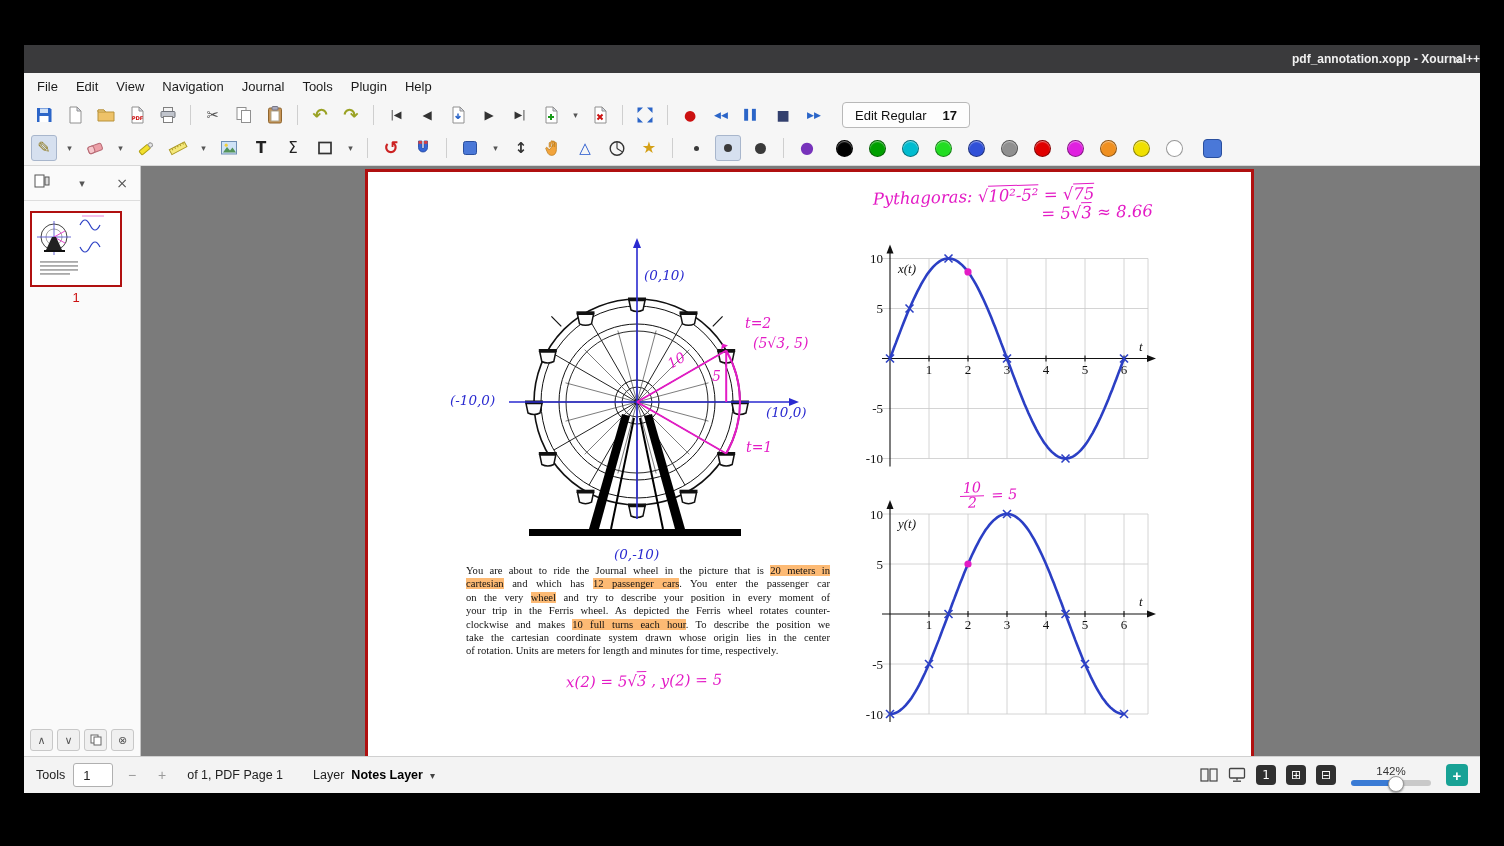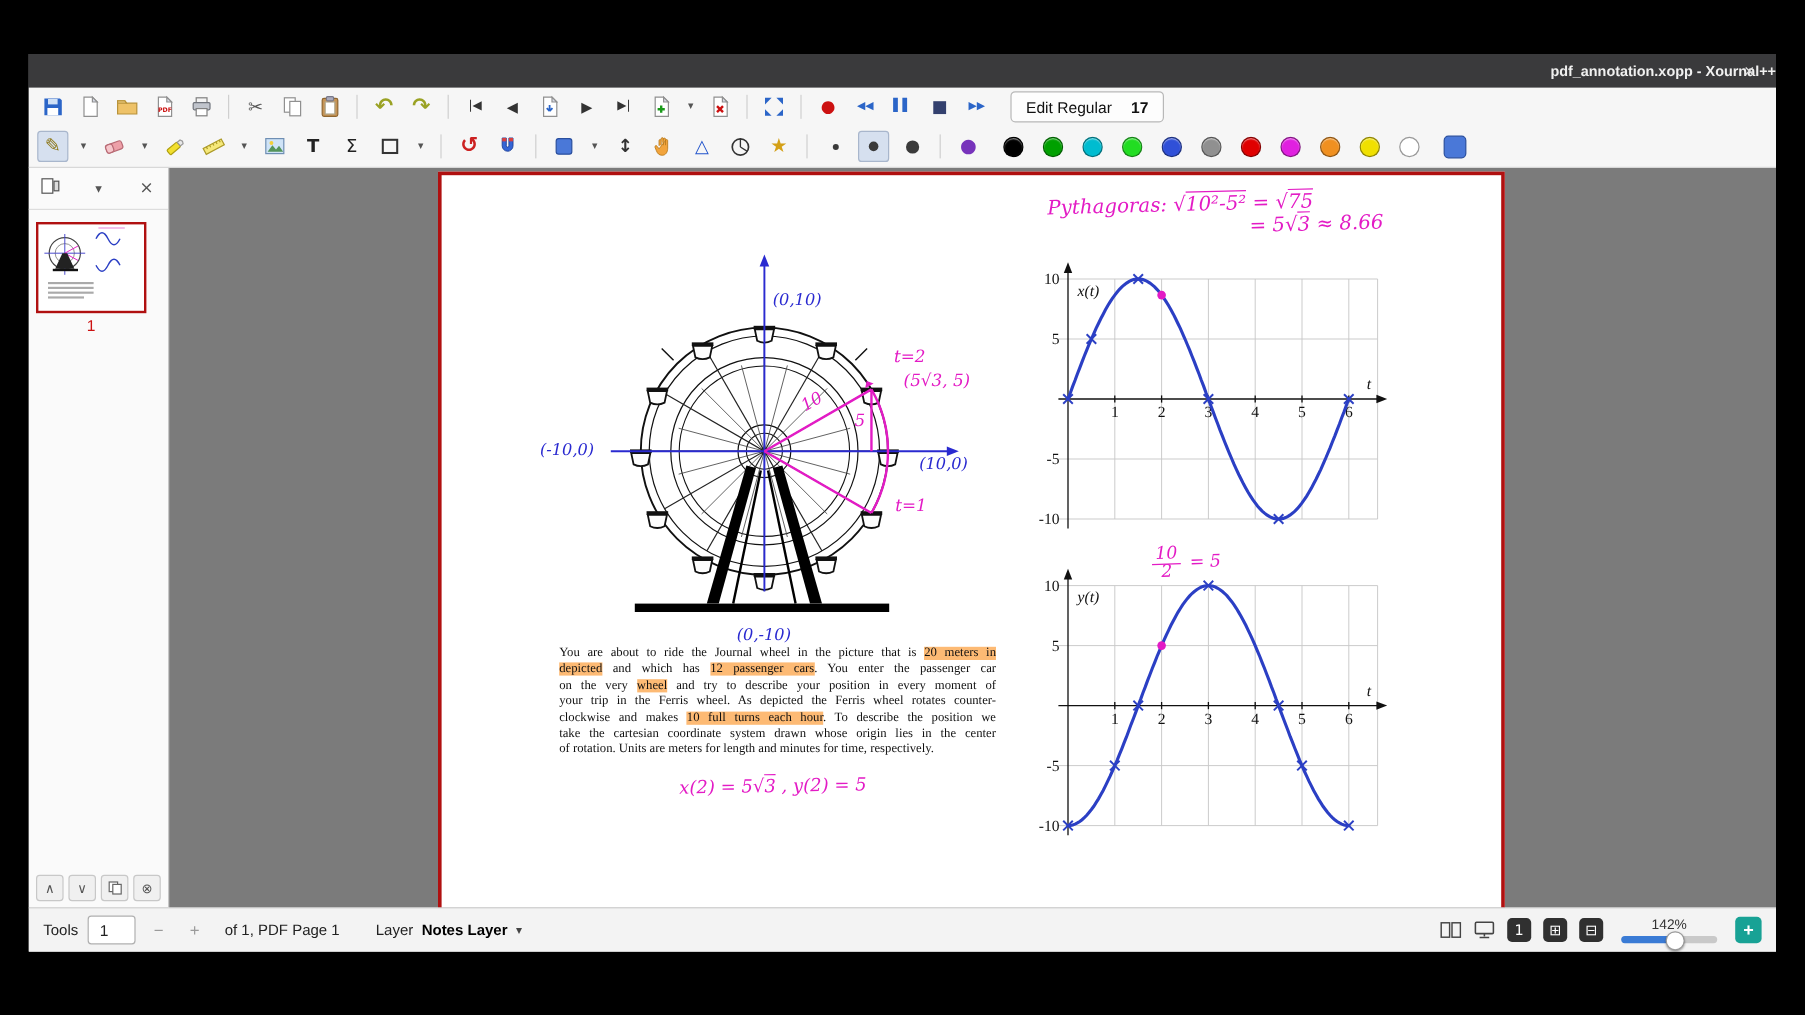--- a/index.html
+++ b/index.html
@@ -87,20 +87,30 @@
 <body>
 
 <div class="stage">
   <div class="window">
 
     <div class="titlebar">
       <span class="title">pdf_annotation.xopp - Xournal++</span>
       <button class="close">×</button>
     </div>
 
+    <nav class="menubar">
+        <button class="menu-item">File</button>
+        <button class="menu-item">Edit</button>
+        <button class="menu-item">View</button>
+        <button class="menu-item">Navigation</button>
+        <button class="menu-item">Journal</button>
+        <button class="menu-item">Tools</button>
+        <button class="menu-item">Plugin</button>
+        <button class="menu-item">Help</button>
+      </nav>
 
     <div class="toolbar tb1">
       <span style="display:flex;align-items:center;gap:5px;">
           <button class="tbtn">
             <span class="ticon">
               <svg viewBox="0 0 20 20">
                 <path d="M3 3h13l1.5 1.5V17H3z" fill="#2b65c8"></path>
                 <rect x="6" y="3.5" width="8" height="4.5" fill="#cfe0f6"></rect>
                 <rect x="5.5" y="11" width="9" height="6" fill="#fff"></rect>
               </svg>
@@ -670,21 +680,21 @@
           <div class="hw magenta fraction">
             <span class="frac">
               <span class="num">10</span><br>
               <span>2</span>
             </span>
             <span>= 5</span>
           </div>
 
           <div class="para">
               <div class="jline"><span>You are about to ride the Journal wheel in the picture that is </span><span class="hl">20 meters in</span></div>
-              <div class="jline"><span class="hl">depicted</span><span> and which has </span><span class="hl">12 passenger cars</span><span>.  You enter the passenger car</span></div>
+              <div class="jline"><span class="hl">cartesian</span><span> and which has </span><span class="hl">12 passenger cars</span><span>.  You enter the passenger car</span></div>
               <div class="jline"><span>on the very </span><span class="hl">wheel</span><span> and try to describe your position in every moment of</span></div>
               <div class="jline"><span>your trip in the Ferris wheel.  As depicted the Ferris wheel rotates counter-</span></div>
               <div class="jline"><span>clockwise and makes </span><span class="hl">10 full turns each hour</span><span>.  To describe the position we</span></div>
               <div class="jline"><span>take the cartesian coordinate system drawn whose origin lies in the center</span></div>
               <div class="jline last"><span>of rotation.  Units are meters for length and minutes for time, respectively.</span></div>
             </div>
 
           <div class="hw magenta answer">
             <span>x(2) = 5</span><span>√</span><span class="ov">3</span><span> ,  y(2) = 5</span>
           </div>

